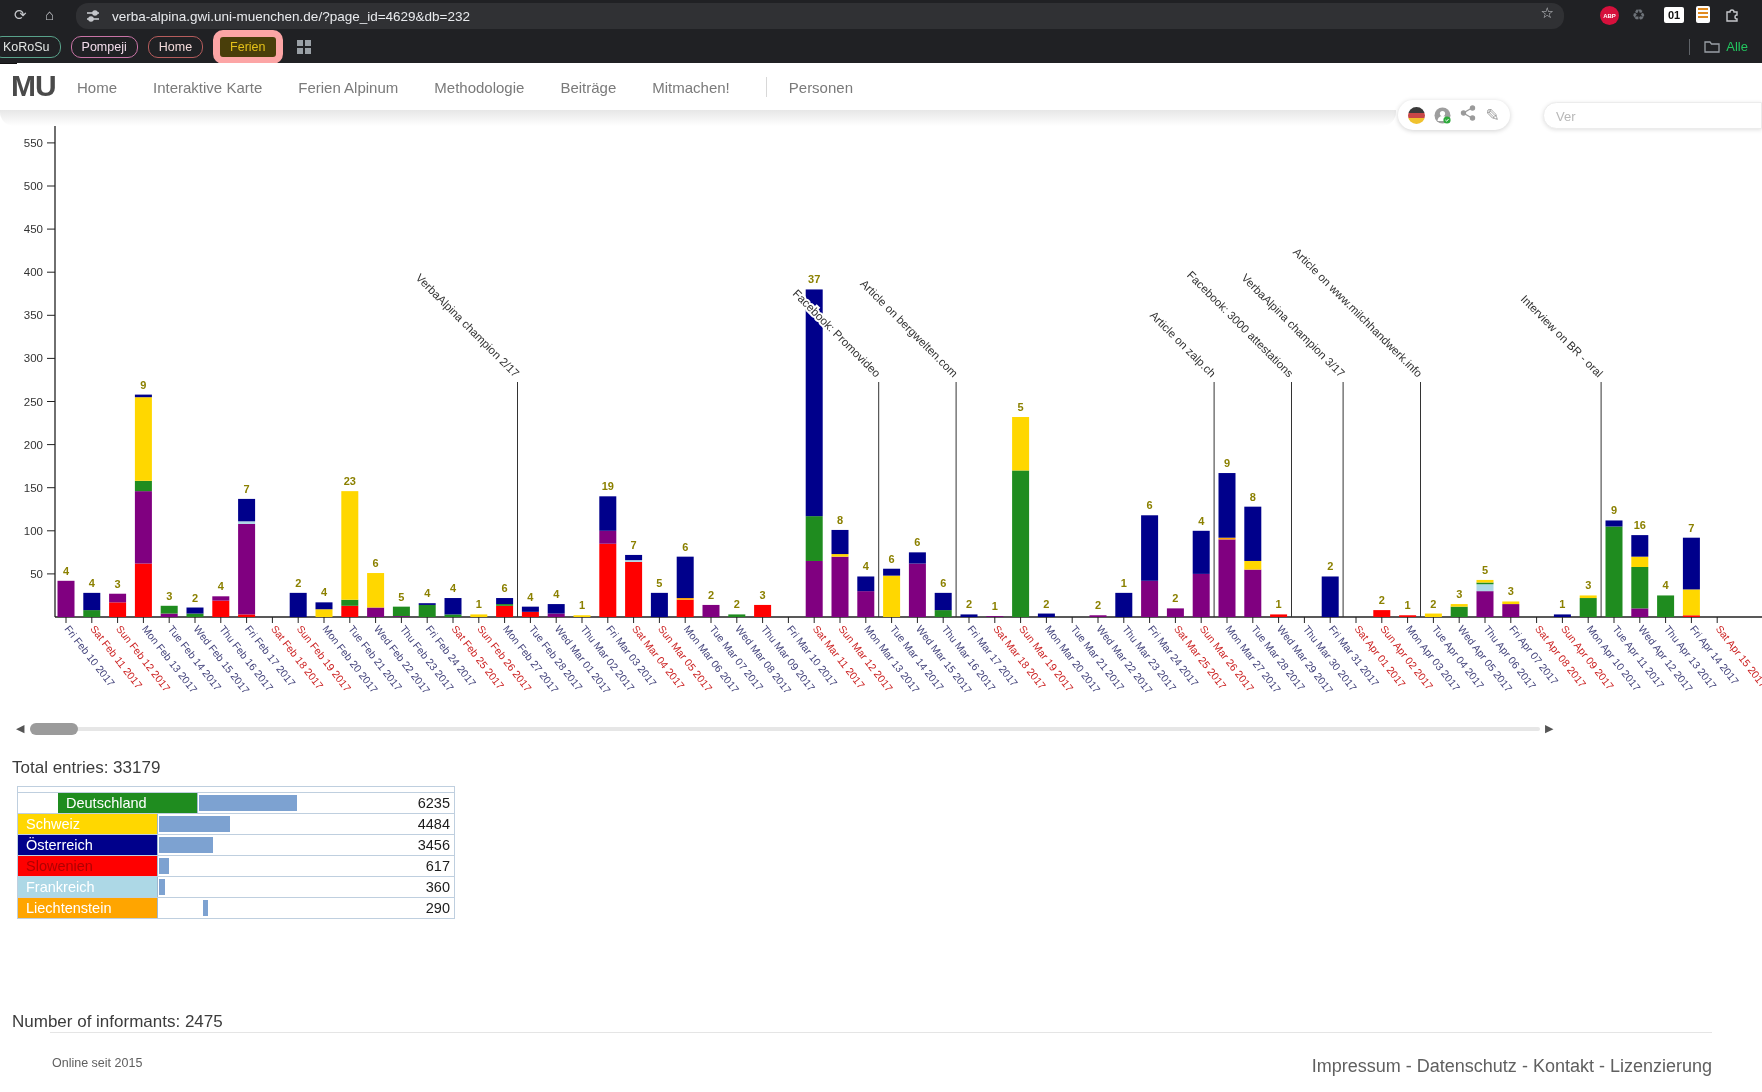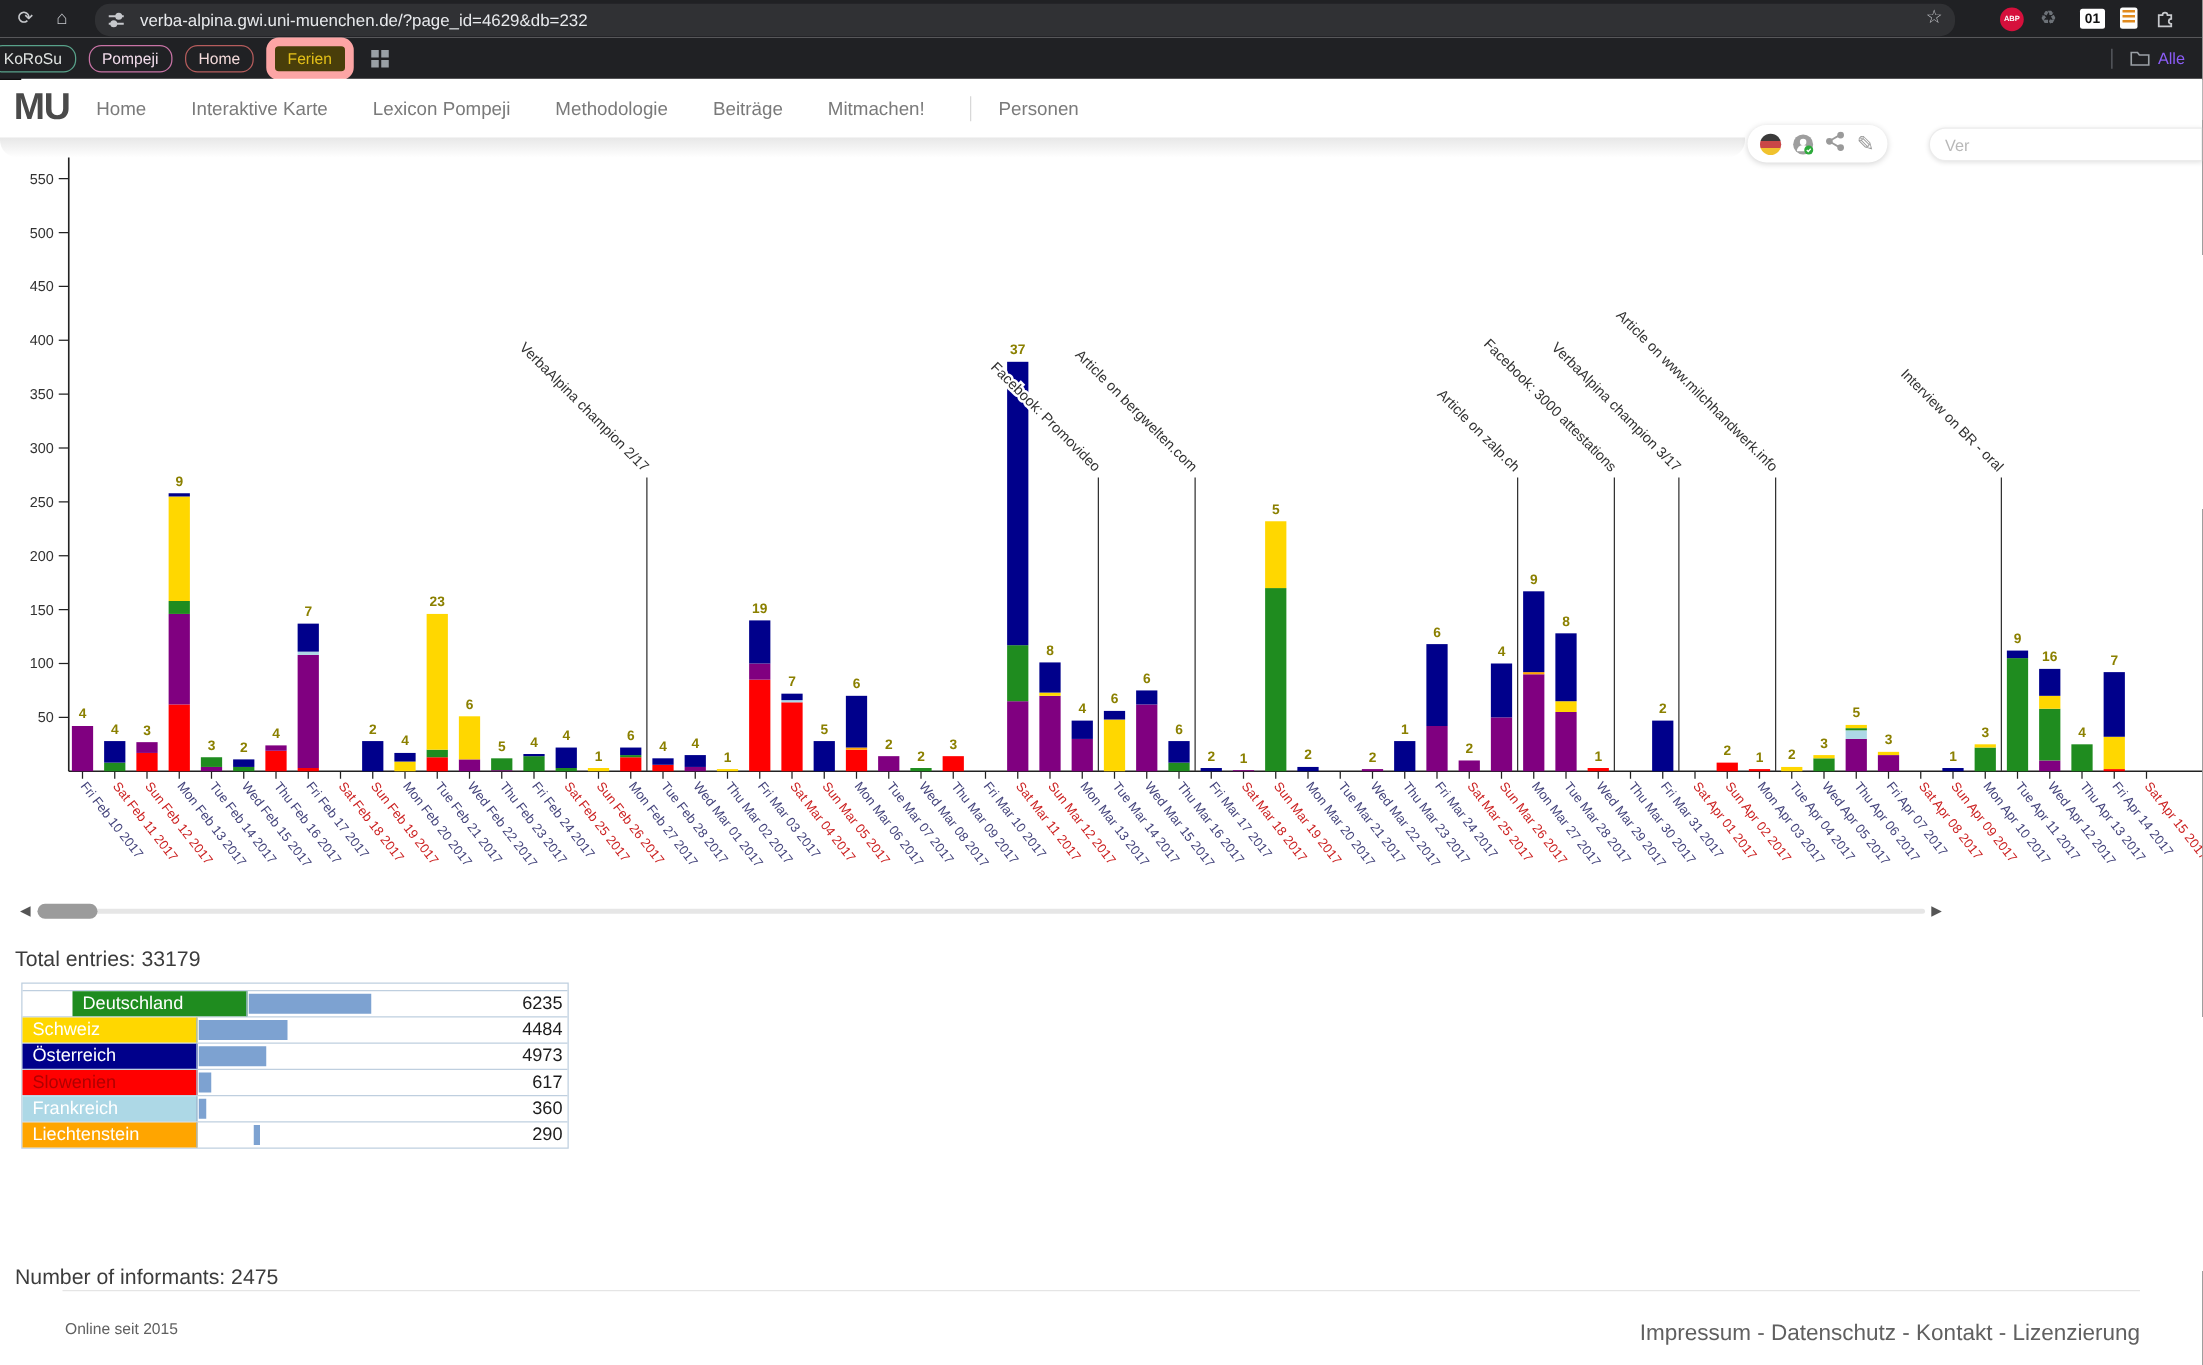--- a/index.html
+++ b/index.html
@@ -27,21 +27,21 @@
   .bookbar{position:absolute;top:30px;left:0;width:1762px;height:33px;background:#202124;
            border-bottom:1px solid #111;display:flex;align-items:center;}
   .bm-pill{height:20px;border-radius:10px;font-size:12.5px;line-height:20px;padding:0 10px;
            margin-left:10px;white-space:nowrap;}
   .bm-teal{border:1px solid #58a28a;color:#e2e6e4;margin-left:-8px;}
   .bm-pink{border:1px solid #c873a5;color:#f2dceb;}
   .bm-red{border:1px solid #b55c5c;color:#f2dada;}
   .bm-yellow{background:#493e0a;border:7px solid #fca5a5;color:#e4c018;}
   .bm-grid{margin-left:14px;width:14px;height:14px;display:grid;grid-template-columns:6px 6px;gap:2px;}
   .bm-grid i{background:#9aa0a6;width:6px;height:6px;}
-  .book-right{position:absolute;right:14px;display:flex;align-items:center;color:#8b5cf6;font-size:13px;margin-left:32px;}
+  .book-right{position:absolute;right:14px;display:flex;align-items:center;color:#22c55e;font-size:13px;margin-left:32px;}
   .vdiv{width:1px;height:16px;background:#5f6368;margin-right:14px;}
   .folder-icon{margin-right:6px;display:flex;}
 
   
   .siteheader{position:absolute;top:63px;left:17px;width:1762px;height:33px;background:#fff;}
   .logo{position:absolute;left:-6px;top:6px;font-size:30px;font-weight:bold;color:#4a4a4a;letter-spacing:-1px;}
   .menu{position:absolute;left:60px;top:14px;display:flex;align-items:center;}
   .menu-item{color:#7a7a7a;font-size:15px;margin-right:36px;white-space:nowrap;}
   .menu-sep{width:1px;height:20px;background:#d8d8d8;margin-right:22px;}
 
@@ -147,21 +147,21 @@
       </span>
       <span>Alle</span>
     </span>
   </div>
 
   <div class="siteheader">
     <span class="logo">MU</span>
     <div class="menu">
       <span class="menu-item">Home</span>
       <span class="menu-item">Interaktive Karte</span>
-      <span class="menu-item">Lexicon Pompeji</span>
+      <span class="menu-item">Ferien Alpinum</span>
       <span class="menu-item">Methodologie</span>
       <span class="menu-item">Beiträge</span>
       <span class="menu-item">Mitmachen!</span>
       <span class="menu-sep"></span>
       <span class="menu-item">Personen</span>
     </div>
   </div>
 
   <div class="chart-top-shadow"></div>
 
@@ -559,21 +559,21 @@
         <span class="t-label" style="background: rgb(255, 215, 0); color: rgb(255, 255, 255);">Schweiz</span>
         <div class="t-barcell">
           <div class="t-bar" style="background: rgb(125, 162, 209); width: 71px;"></div>
           <span class="t-val">4484</span>
         </div>
       </div>
       <div class="t-row">
         <span class="t-label" style="background: rgb(0, 0, 139); color: rgb(255, 255, 255);">Österreich</span>
         <div class="t-barcell">
           <div class="t-bar" style="background: rgb(125, 162, 209); width: 54px;"></div>
-          <span class="t-val">4973</span>
+          <span class="t-val">3456</span>
         </div>
       </div>
       <div class="t-row">
         <span class="t-label" style="background: rgb(255, 0, 0); color: rgb(176, 0, 0);">Slowenien</span>
         <div class="t-barcell">
           <div class="t-bar" style="background: rgb(125, 162, 209); width: 10px;"></div>
           <span class="t-val">617</span>
         </div>
       </div>
       <div class="t-row">

